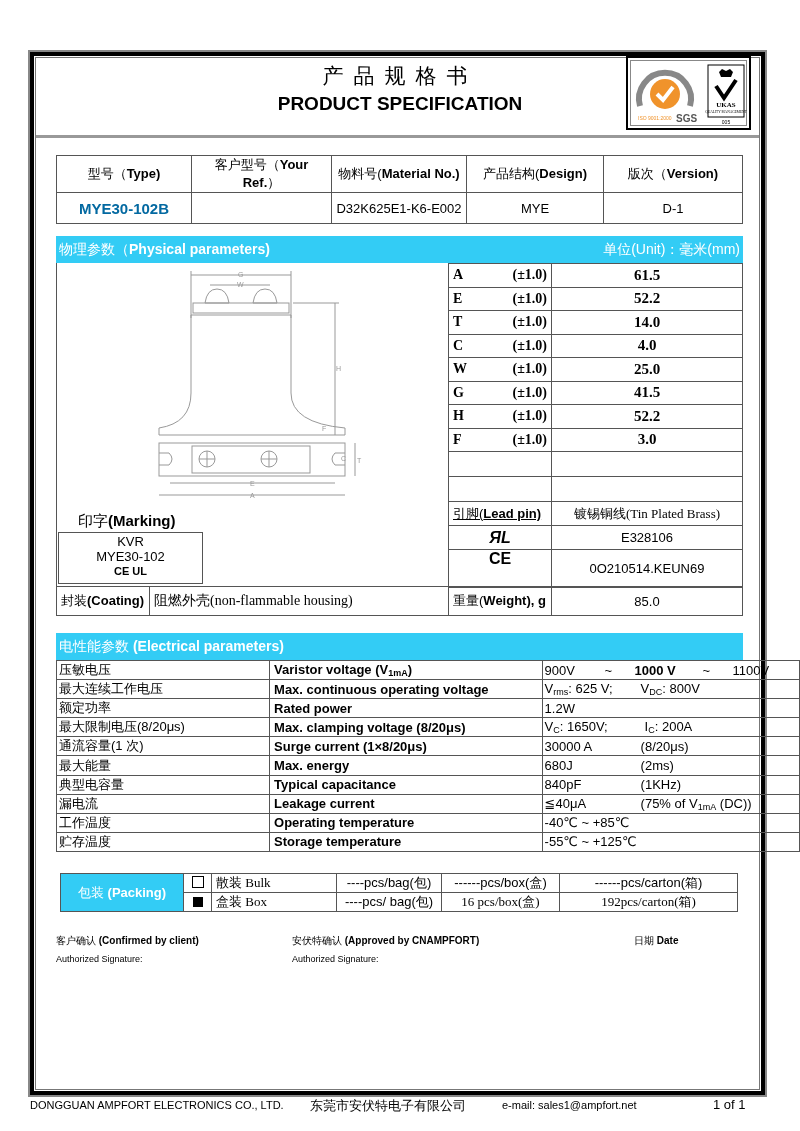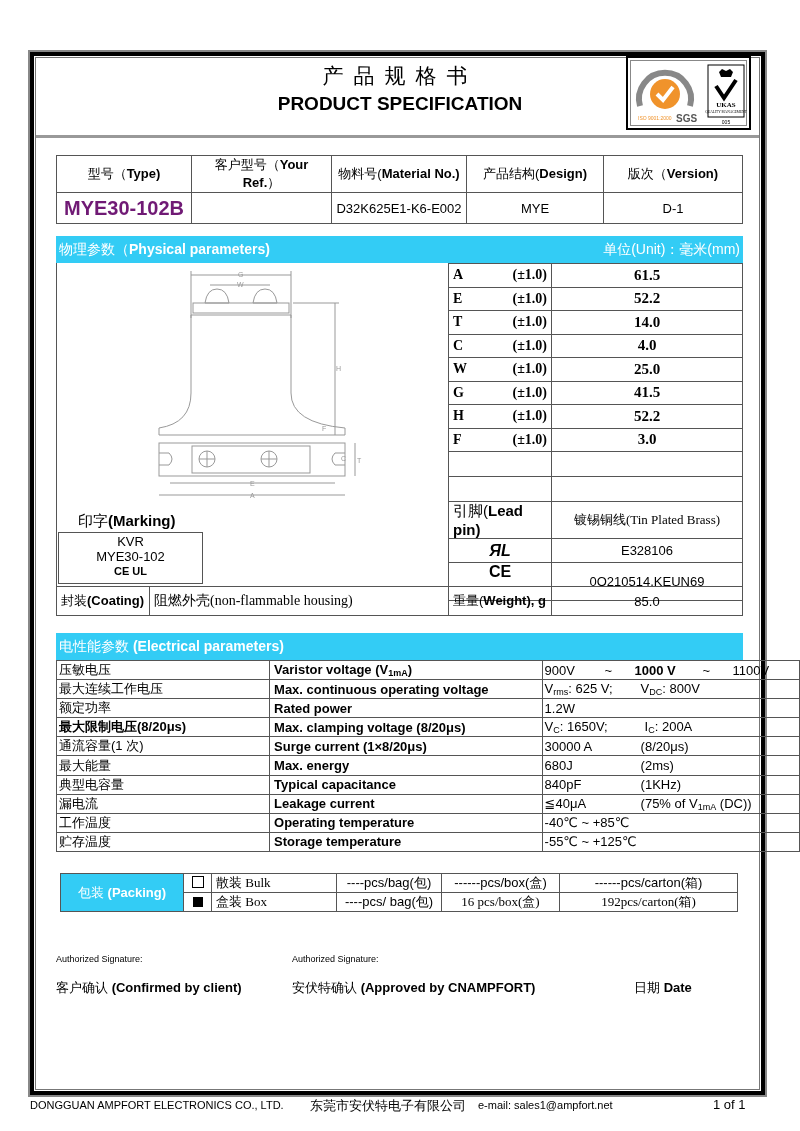--- a/index.html
+++ b/index.html
@@ -21,35 +21,35 @@
   .logo-box { position: absolute; left: 626px; top: 56px; width: 125px; height: 74px;
     border: 2px solid #000; box-sizing: border-box; background: #fff; }
   .logo-box .inner { position: absolute; left: 2px; top: 2px; right: 2px; bottom: 2px; border: 1px solid #888; }
 
   table { border-collapse: collapse; position: absolute; }
   td { border: 1px solid #555; padding: 0 4px; box-sizing: border-box; }
 
   .t-type { left: 56px; top: 155px; width: 687px; }
   .t-type td { height: 31px; text-align: center; font-size: 13px; }
   .t-type .b { font-weight: bold; }
-  .t-type .blue { color: #701a75; font-weight: bold; font-size: 20px; }
+  .t-type .blue { color: #0369a1; font-weight: bold; font-size: 15px; }
 
   .bar { position: absolute; left: 56px; width: 687px; height: 27px; background: #33ccf5;
     color: #fff; font-size: 14px; line-height: 27px; box-sizing: border-box; padding: 0 3px; }
   .bar .right { position: absolute; right: 3px; top: 0; }
   .bar .b { font-weight: bold; }
 
   .phys-left { position: absolute; left: 56px; top: 263px; width: 392px; height: 323px;
     border-left: 1px solid #555; box-sizing: border-box; }
   .t-dim { left: 448px; top: 263px; width: 295px; }
   .t-dim td { height: 23.5px; font-size: 14px; }
   .t-dim .k { font-family: "Liberation Serif", serif; font-weight: bold; width: 103px; position: relative; }
   .t-dim .k .tol { position: absolute; right: 4px; top: 3px; }
   .t-dim .v { font-family: "Liberation Serif", serif; font-weight: bold; text-align: center; font-size: 15px; }
-  .t-dim .lbl { font-size: 15px; }
+  .t-dim .lbl { font-size: 13px; text-decoration: underline; }
   .t-dim .c { text-align: center; font-size: 13px; margin-top: 31px; }
 
   .marking-title { position: absolute; left: 78px; top: 512px; font-size: 15px; text-align: center; }
   .marking-box { position: absolute; left: 58px; top: 532px; width: 145px; height: 52px;
     border: 1px solid #555; text-align: center; font-size: 13px; line-height: 15px; box-sizing: border-box; padding-top: 1px; }
 
   .t-coat { left: 56px; top: 586px; width: 687px; }
   .t-coat td { height: 29px; font-size: 13px; margin-top: 40px; }
 
   .t-elec { left: 56px; top: 660px; width: 744px; padding-left: 19px; }
@@ -61,21 +61,21 @@
   .sp { display: inline-block; }
 
   .t-pack { left: 60px; top: 873px; width: 678px; }
   .t-pack td { height: 19px; font-size: 13px; }
   .pack-head { background: #33ccf5; color: #fff; font-size: 15px; text-align: center; width: 123px; }
   .pack-head b { font-weight: bold; }
   .cb { width: 28px; text-align: center; }
   .box-empty { display: inline-block; width: 10px; height: 10px; border: 1px solid #000; }
   .box-full { display: inline-block; width: 10px; height: 10px; background: #000; }
 
-  .sign { position: absolute; font-size: 13px; margin-top: 45px; }
+  .sign { position: absolute; font-size: 10px; }
   .sign b { font-weight: bold; }
   .auth { position: absolute; font-size: 9px; }
 
   .footer { position: absolute; top: 1099px; font-size: 11px; }
 </style>
 </head>
 <body>
 
 <div class="frame-outer"></div>
 <div class="frame-mid"></div>
@@ -256,21 +256,21 @@
     <td class="c1">最大连续工作电压</td>
     <td class="c2">Max. continuous operating voltage</td>
     <td class="c3"><span class="sp" style="width:96px"><span>V</span><span class="sub">rms</span><span>: 625 V;</span></span><span>V</span><span class="sub">DC</span><span>: 800V</span></td>
   </tr>
   <tr>
     <td class="c1">额定功率</td>
     <td class="c2">Rated power</td>
     <td class="c3">1.2W</td>
   </tr>
   <tr>
-    <td class="c1" style="font-weight:bold">最大限制电压(8/20μs)</td>
+    <td class="c1" style="font-weight:normal">最大限制电压(8/20μs)</td>
     <td class="c2">Max. clamping voltage (8/20μs)</td>
     <td class="c3"><span class="sp" style="width:100px"><span>V</span><span class="sub">C</span><span>:  1650V;</span></span><span>I</span><span class="sub">C</span><span>:  200A</span></td>
   </tr>
   <tr>
     <td class="c1">通流容量(1 次)</td>
     <td class="c2">Surge current (1×8/20μs)</td>
     <td class="c3"><span class="sp" style="width:96px">30000 A</span><span>(8/20μs)</span></td>
   </tr>
   <tr>
     <td class="c1">最大能量</td>
@@ -321,14 +321,14 @@
   </table>
 
 <div class="sign" style="left:56px;top:934px"><span>客户确认</span> <b>(Confirmed by client)</b></div>
 <div class="auth" style="left:56px;top:954px">Authorized Signature:</div>
 <div class="sign" style="left:292px;top:934px"><span>安伏特确认</span> <b>(Approved by CNAMPFORT)</b></div>
 <div class="auth" style="left:292px;top:954px">Authorized Signature:</div>
 <div class="sign" style="left:634px;top:934px"><span>日期</span> <b>Date</b></div>
 
 <div class="footer" style="left:30px">DONGGUAN AMPFORT ELECTRONICS CO., LTD.</div>
 <div class="footer serif" style="left:310px;font-size:13px;top:1097px">东莞市安伏特电子有限公司</div>
-<div class="footer" style="left:478px">e-mail: sales1@ampfort.net</div>
+<div class="footer" style="left:502px">e-mail: sales1@ampfort.net</div>
 <div class="footer" style="left:713px;font-size:13px;top:1097px">1 of 1</div>
 
 </body></html>

